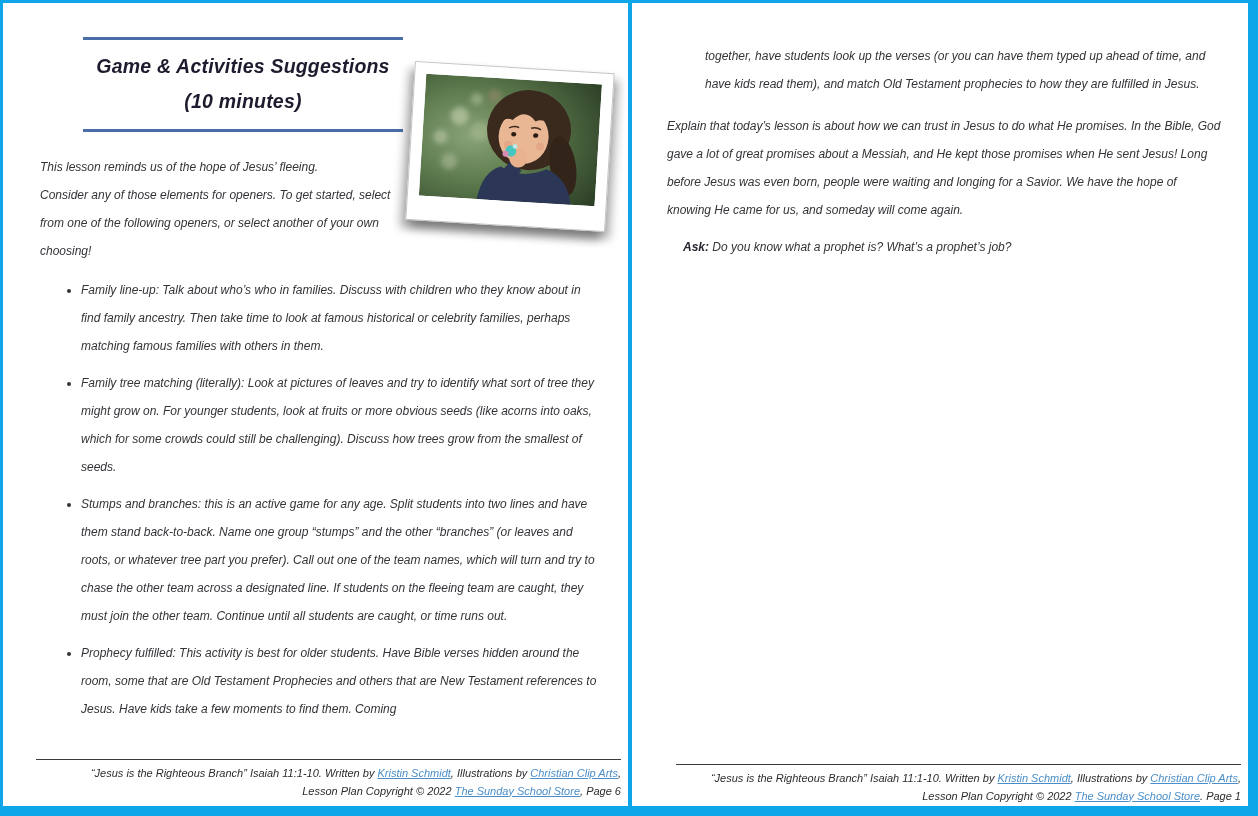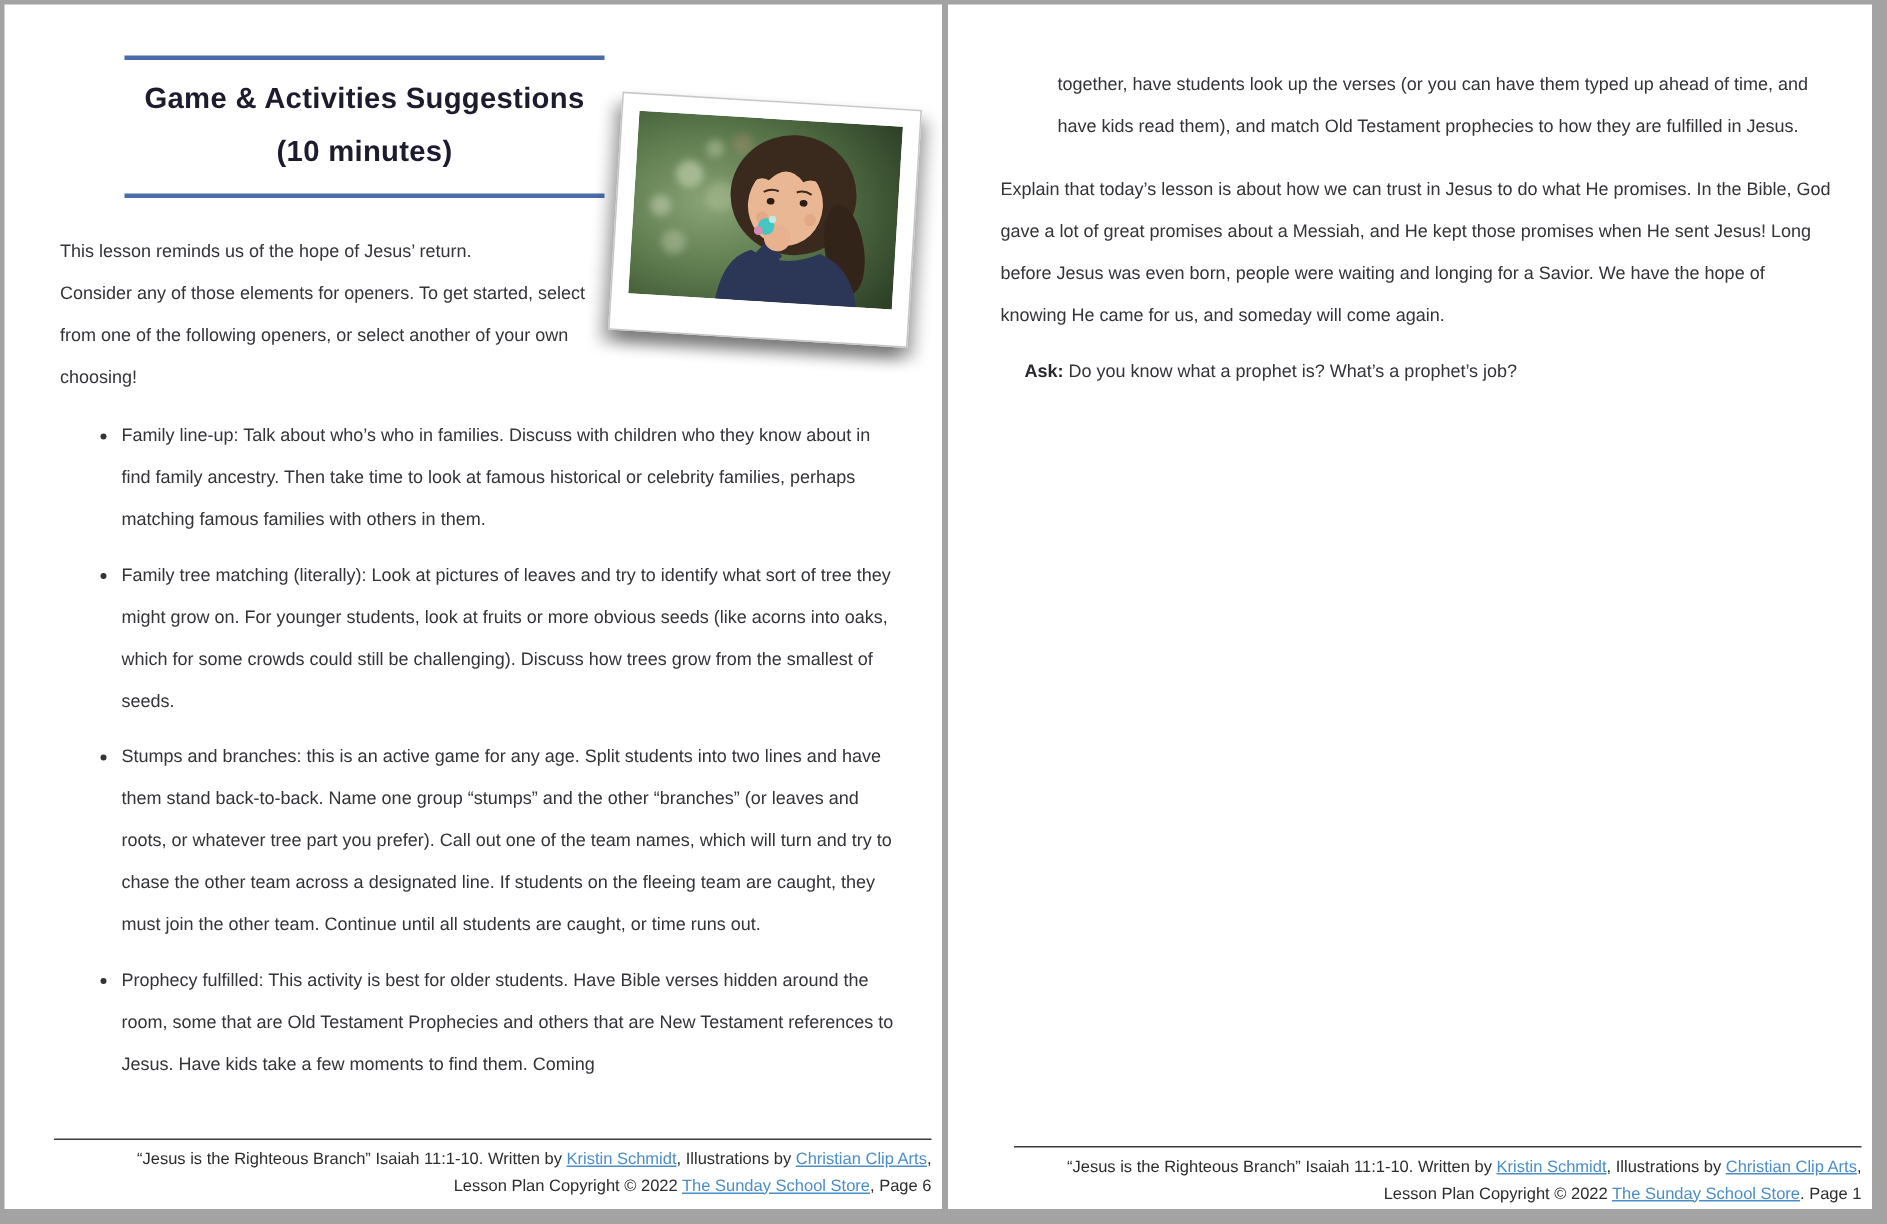--- a/index.html
+++ b/index.html
@@ -1,20 +1,21 @@
 <!DOCTYPE html>
 <html><head>
 <meta charset="utf-8">
 <style>
   * { margin:0; padding:0; box-sizing:border-box; }
   html,body { background:#262626; }
   .stage {
     position:relative; width:1258px; height:816px;
-    background:#a3a3a3; overflow:hidden;
+    background:#0ea5e9; overflow:hidden;
     font-family:"Liberation Sans", sans-serif;
+    font-style:italic;
   }
   .page {
     position:absolute; top:3px; bottom:10px; background:#ffffff;
   }
   .page-left  { left:3px;   width:625px; }
   .page-right { left:632px; width:616px; }
 
   
   .content { position:relative; height:100%; padding:0 29px 0 37px; }
 
@@ -124,21 +125,21 @@
 
             <circle cx="97" cy="79" r="9" fill="#e8b28e"></circle>
 
             <circle cx="89" cy="72" r="5.5" fill="#45c6c0"></circle>
             <circle cx="84" cy="75" r="3" fill="#d88bb4"></circle>
             <circle cx="93" cy="67" r="2.4" fill="#bfe8e6"></circle>
           </svg>
         </div>
       </div>
 
-      <p class="body-text lead p1">This lesson reminds us of the hope of Jesus’ return.</p>
+      <p class="body-text lead p1">This lesson reminds us of the hope of Jesus’ fleeing.</p>
       <p class="body-text lead p2">Consider any of those elements for openers. To get started, select from one of the following openers, or select another of your own choosing!</p>
 
       <ul class="bullets body-text">
         <li>Family line-up: Talk about who’s who in families. Discuss with children who they know about in find family ancestry. Then take time to look at famous historical or celebrity families, perhaps matching famous families with others in them.</li>
         <li>Family tree matching (literally): Look at pictures of leaves and try to identify what sort of tree they might grow on. For younger students, look at fruits or more obvious seeds (like acorns into oaks, which for some crowds could still be challenging). Discuss how trees grow from the smallest of seeds.</li>
         <li>Stumps and branches: this is an active game for any age. Split students into two lines and have them stand back-to-back. Name one group “stumps” and the other “branches” (or leaves and roots, or whatever tree part you prefer). Call out one of the team names, which will turn and try to chase the other team across a designated line. If students on the fleeing team are caught, they must join the other team. Continue until all students are caught, or time runs out.</li>
         <li>Prophecy fulfilled: This activity is best for older students. Have Bible verses hidden around the room, some that are Old Testament Prophecies and others that are New Testament references to Jesus. Have kids take a few moments to find them. Coming</li>
       </ul>
 
       <div class="page-footer pf-left">

